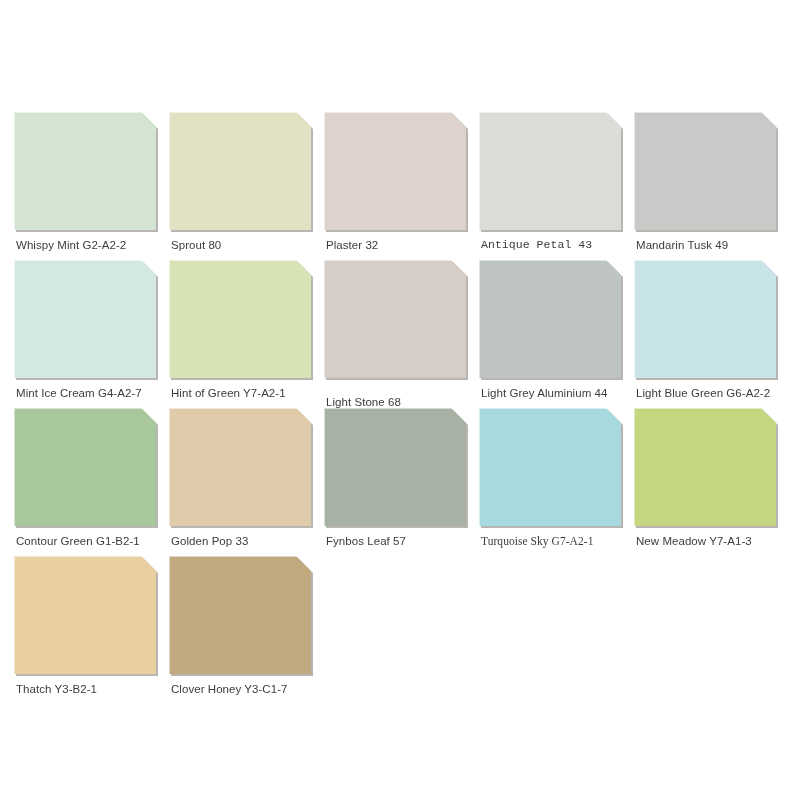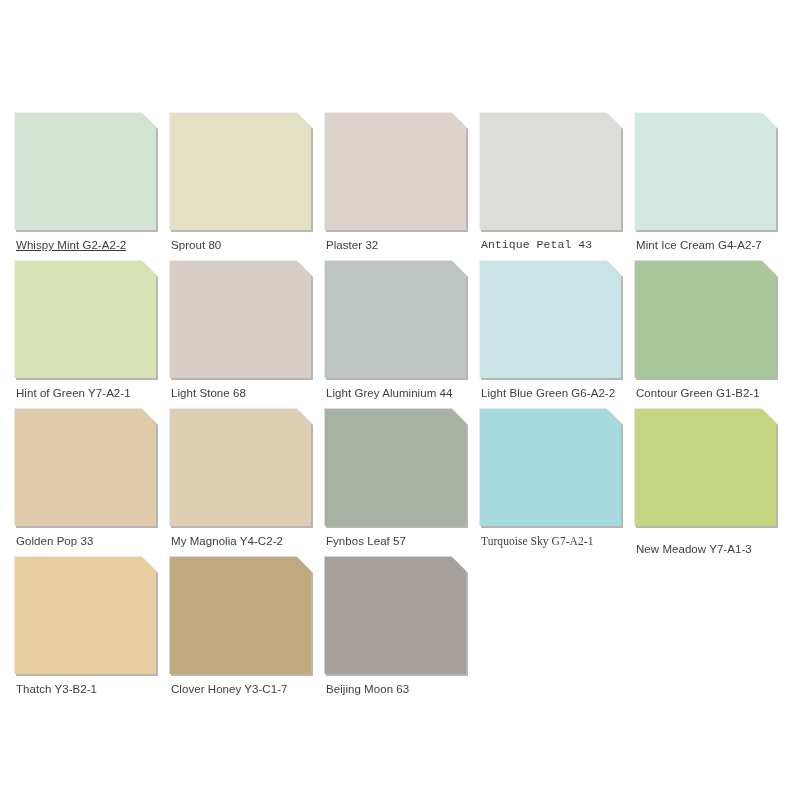--- a/index.html
+++ b/index.html
@@ -101,21 +101,21 @@
 <body>
 
 <div id="swatch-board">
   <div class="swatch-grid">
       <div class="swatch-cell">
         <div class="chip-wrap">
           <div class="chip-shadow" style="background: rgb(184, 181, 178);"></div>
           <div class="chip" style="background: rgb(211, 229, 210);"></div>
           <div class="chip-inner-edge"></div>
         </div>
-        <div class="swatch-label" style="color: rgb(62, 60, 59); text-decoration: underline;">Whispy Mint G2-A2-2</div>
+        <div class="swatch-label" style="color: rgb(62, 60, 59);">Whispy Mint G2-A2-2</div>
       </div>
       <div class="swatch-cell">
         <div class="chip-wrap">
           <div class="chip-shadow" style="background: rgb(184, 181, 178);"></div>
           <div class="chip" style="background: rgb(226, 225, 195);"></div>
           <div class="chip-inner-edge"></div>
         </div>
         <div class="swatch-label" style="color: rgb(62, 60, 59);">Sprout 80</div>
       </div>
       <div class="swatch-cell">
@@ -130,40 +130,48 @@
         <div class="chip-wrap">
           <div class="chip-shadow" style="background: rgb(184, 181, 178);"></div>
           <div class="chip" style="background: rgb(220, 220, 216);"></div>
           <div class="chip-inner-edge"></div>
         </div>
         <div class="swatch-label" style="color: rgb(62, 60, 59); font-family: Liberation Mono, monospace;">Antique Petal 43</div>
       </div>
       <div class="swatch-cell">
         <div class="chip-wrap">
           <div class="chip-shadow" style="background: rgb(184, 181, 178);"></div>
+          <div class="chip" style="background: rgb(201, 201, 199);"></div>
+          <div class="chip-inner-edge"></div>
+        </div>
+        <div class="swatch-label" style="color: rgb(62, 60, 59);">Mandarin Tusk 49</div>
+      </div>
+      <div class="swatch-cell">
+        <div class="chip-wrap">
+          <div class="chip-shadow" style="background: rgb(184, 181, 178);"></div>
           <div class="chip" style="background: rgb(211, 232, 225);"></div>
           <div class="chip-inner-edge"></div>
         </div>
         <div class="swatch-label" style="color: rgb(62, 60, 59);">Mint Ice Cream G4-A2-7</div>
       </div>
       <div class="swatch-cell">
         <div class="chip-wrap">
           <div class="chip-shadow" style="background: rgb(184, 181, 178);"></div>
           <div class="chip" style="background: rgb(215, 227, 180);"></div>
           <div class="chip-inner-edge"></div>
         </div>
         <div class="swatch-label" style="color: rgb(62, 60, 59);">Hint of Green Y7-A2-1</div>
       </div>
       <div class="swatch-cell">
         <div class="chip-wrap">
           <div class="chip-shadow" style="background: rgb(184, 181, 178);"></div>
           <div class="chip" style="background: rgb(215, 205, 199);"></div>
           <div class="chip-inner-edge"></div>
         </div>
-        <div class="swatch-label" style="color: rgb(62, 60, 59);">Light Stone 68</div>
+        <div class="swatch-label" style="color: rgb(62, 60, 59); margin-top: 9px;">Light Stone 68</div>
       </div>
       <div class="swatch-cell">
         <div class="chip-wrap">
           <div class="chip-shadow" style="background: rgb(184, 181, 178);"></div>
           <div class="chip" style="background: rgb(189, 196, 194);"></div>
           <div class="chip-inner-edge"></div>
         </div>
         <div class="swatch-label" style="color: rgb(62, 60, 59);">Light Grey Aluminium 44</div>
       </div>
       <div class="swatch-cell">
@@ -186,67 +194,51 @@
         <div class="chip-wrap">
           <div class="chip-shadow" style="background: rgb(184, 181, 178);"></div>
           <div class="chip" style="background: rgb(223, 202, 169);"></div>
           <div class="chip-inner-edge"></div>
         </div>
         <div class="swatch-label" style="color: rgb(62, 60, 59);">Golden Pop 33</div>
       </div>
       <div class="swatch-cell">
         <div class="chip-wrap">
           <div class="chip-shadow" style="background: rgb(184, 181, 178);"></div>
-          <div class="chip" style="background: rgb(221, 205, 177);"></div>
-          <div class="chip-inner-edge"></div>
-        </div>
-        <div class="swatch-label" style="color: rgb(62, 60, 59);">My Magnolia Y4-C2-2</div>
-      </div>
-      <div class="swatch-cell">
-        <div class="chip-wrap">
-          <div class="chip-shadow" style="background: rgb(184, 181, 178);"></div>
           <div class="chip" style="background: rgb(168, 178, 164);"></div>
           <div class="chip-inner-edge"></div>
         </div>
         <div class="swatch-label" style="color: rgb(62, 60, 59);">Fynbos Leaf 57</div>
       </div>
       <div class="swatch-cell">
         <div class="chip-wrap">
           <div class="chip-shadow" style="background: rgb(184, 181, 178);"></div>
           <div class="chip" style="background: rgb(167, 218, 222);"></div>
           <div class="chip-inner-edge"></div>
         </div>
         <div class="swatch-label" style="color: rgb(62, 60, 59); font-family: Liberation Serif, serif;">Turquoise Sky G7-A2-1</div>
       </div>
       <div class="swatch-cell">
         <div class="chip-wrap">
           <div class="chip-shadow" style="background: rgb(184, 181, 178);"></div>
           <div class="chip" style="background: rgb(196, 214, 127);"></div>
           <div class="chip-inner-edge"></div>
         </div>
-        <div class="swatch-label" style="color: rgb(62, 60, 59); margin-top: 8px;">New Meadow Y7-A1-3</div>
+        <div class="swatch-label" style="color: rgb(62, 60, 59);">New Meadow Y7-A1-3</div>
       </div>
       <div class="swatch-cell">
         <div class="chip-wrap">
           <div class="chip-shadow" style="background: rgb(184, 181, 178);"></div>
           <div class="chip" style="background: rgb(233, 207, 159);"></div>
           <div class="chip-inner-edge"></div>
         </div>
         <div class="swatch-label" style="color: rgb(62, 60, 59);">Thatch Y3-B2-1</div>
       </div>
       <div class="swatch-cell">
         <div class="chip-wrap">
           <div class="chip-shadow" style="background: rgb(184, 181, 178);"></div>
           <div class="chip" style="background: rgb(192, 168, 127);"></div>
           <div class="chip-inner-edge"></div>
         </div>
         <div class="swatch-label" style="color: rgb(62, 60, 59);">Clover Honey Y3-C1-7</div>
-      </div>
-      <div class="swatch-cell">
-        <div class="chip-wrap">
-          <div class="chip-shadow" style="background: rgb(184, 181, 178);"></div>
-          <div class="chip" style="background: rgb(166, 160, 156);"></div>
-          <div class="chip-inner-edge"></div>
-        </div>
-        <div class="swatch-label" style="color: rgb(62, 60, 59);">Beijing Moon 63</div>
       </div>
     </div>
 </div>
 
 </body></html>

